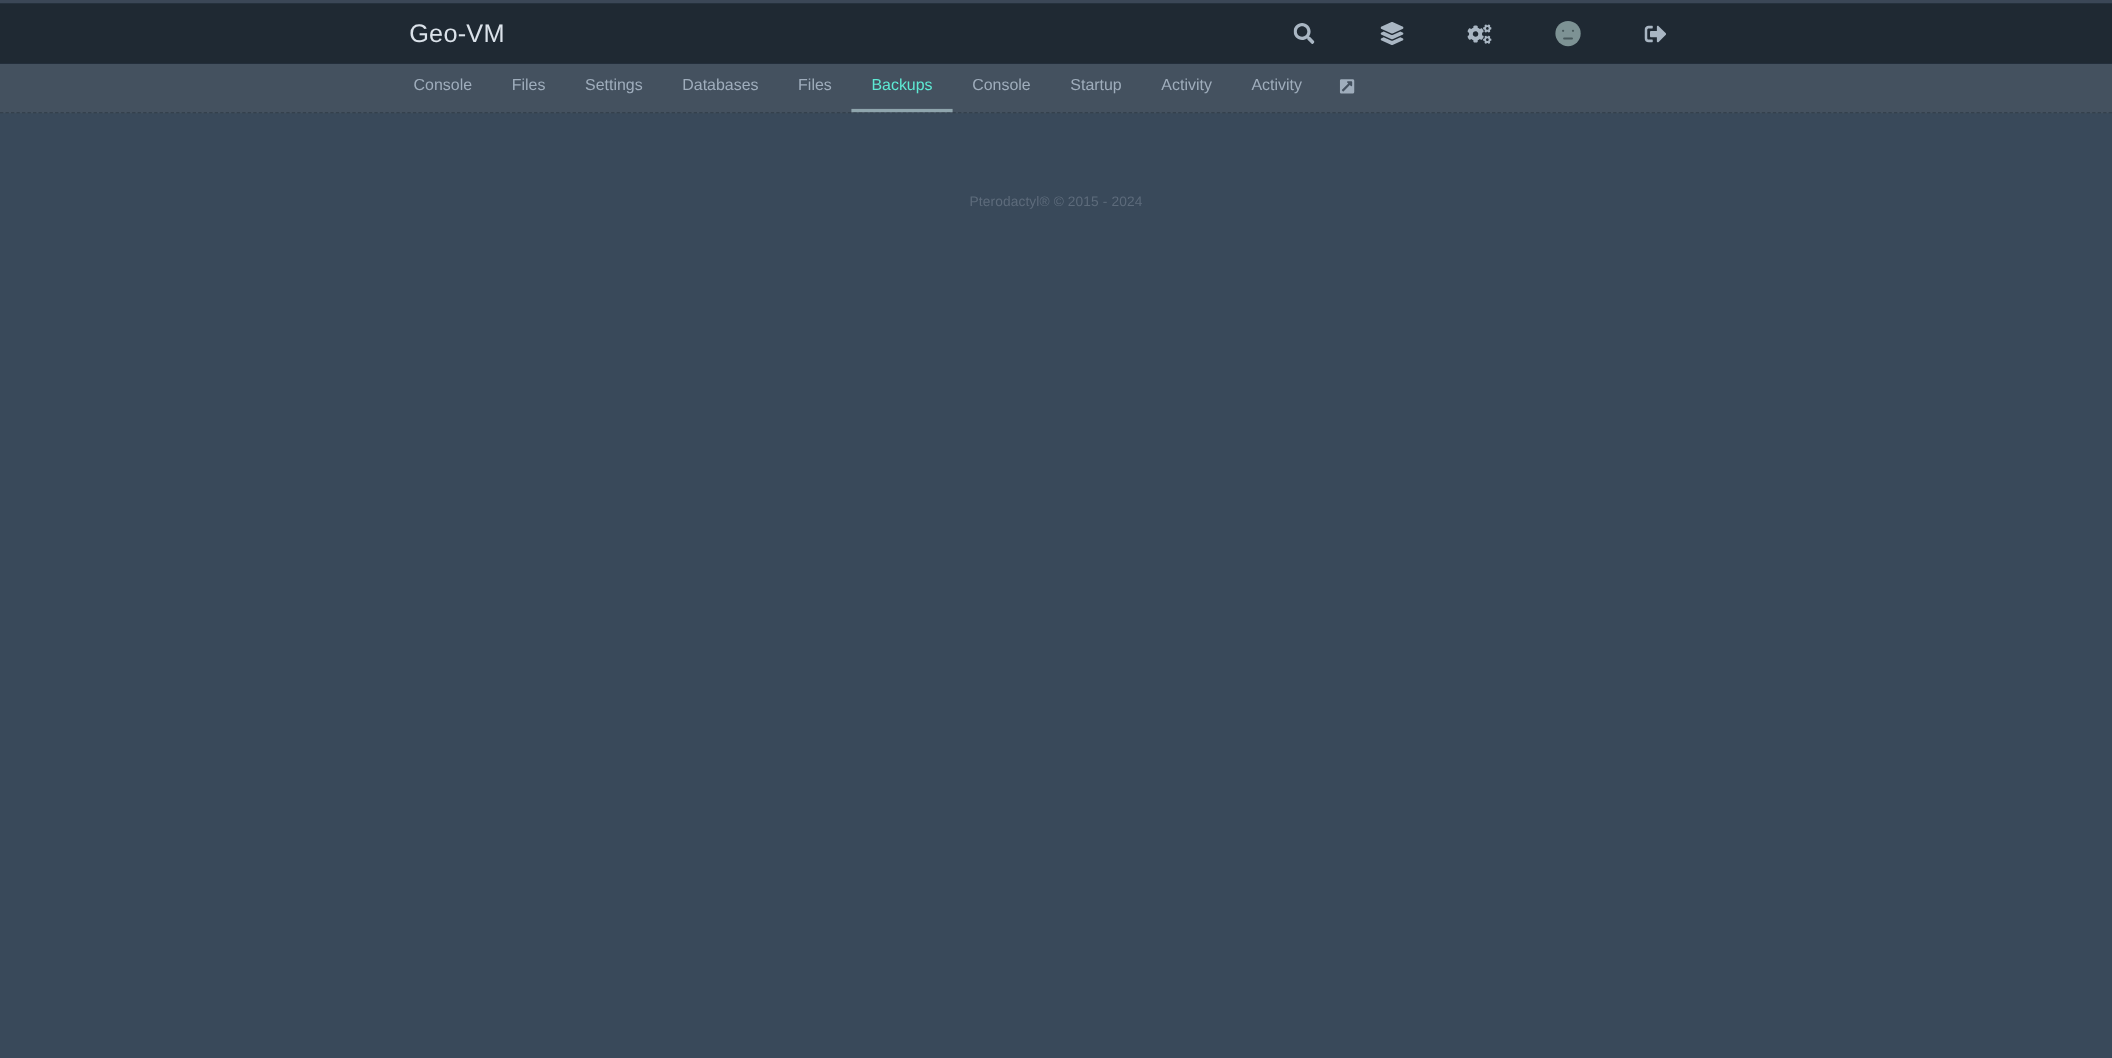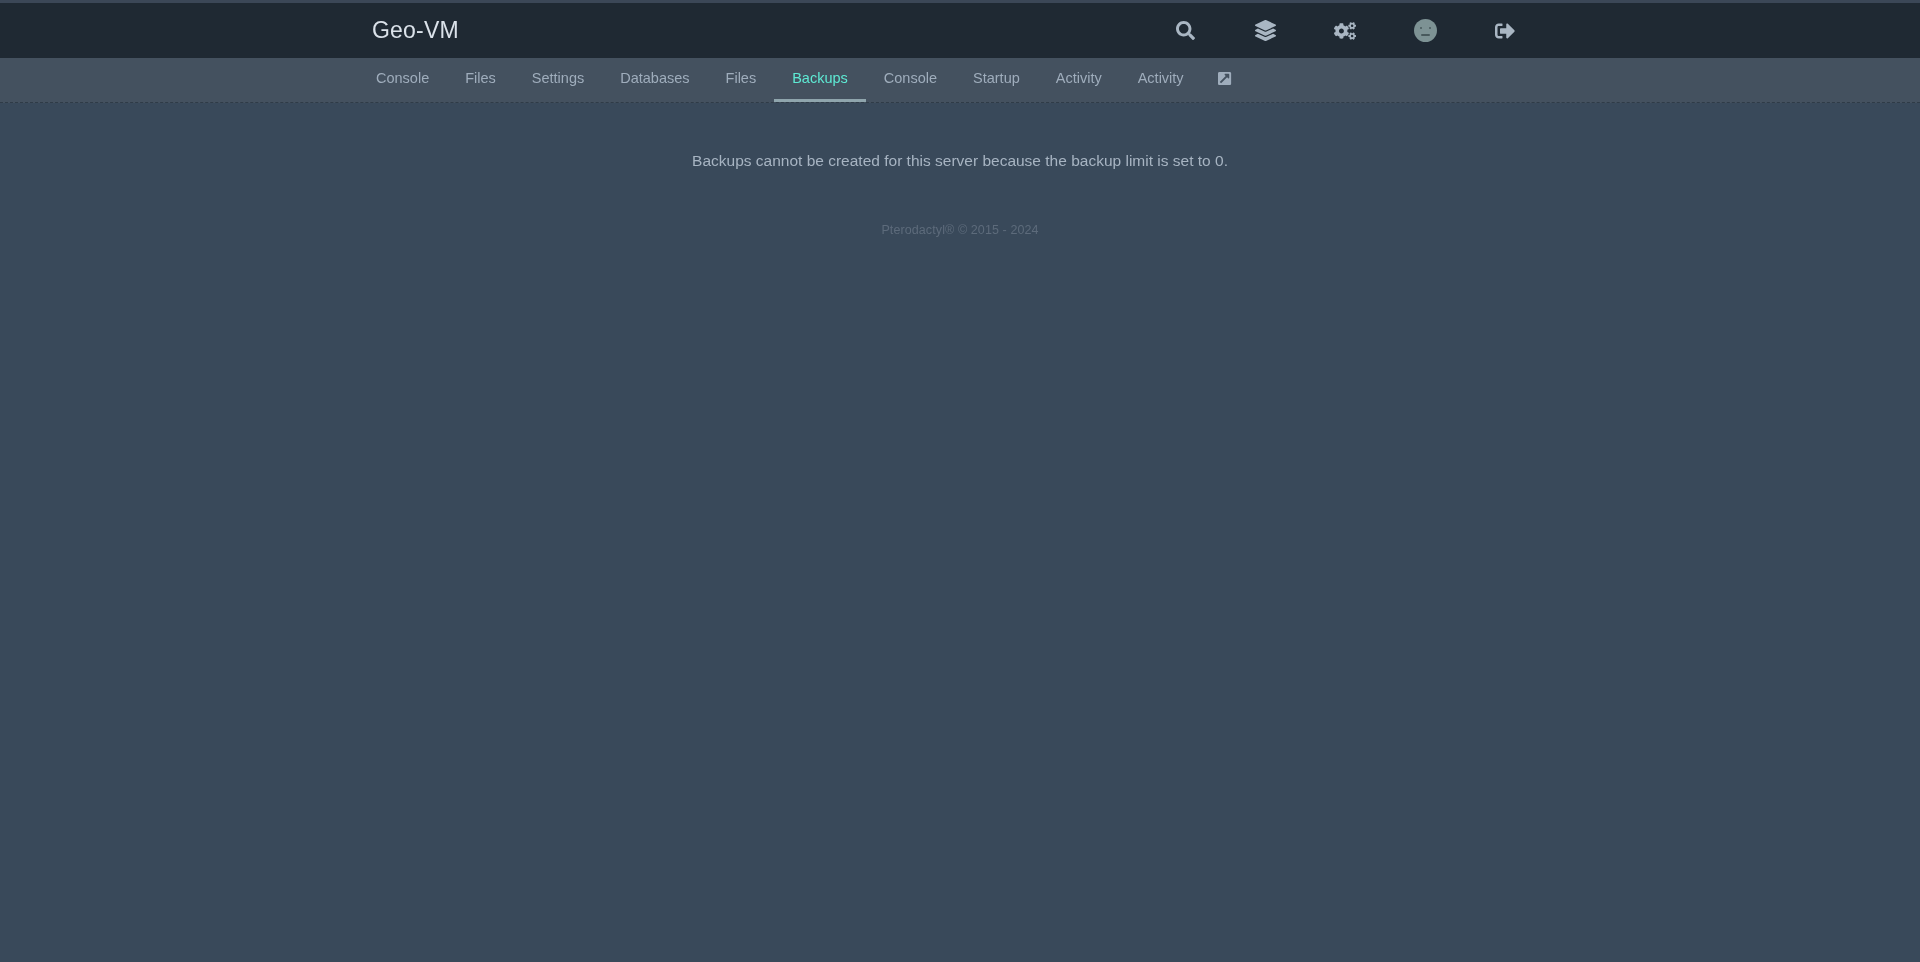--- a/index.html
+++ b/index.html
@@ -155,21 +155,21 @@
   }
 
   .empty-message {
     color: #a7b4c2;
     font-size: 15.5px;
     line-height: 1.4;
     text-align: center;
   }
 
   .footer {
-    margin-top: 51px;
+    margin-top: 26px;
     color: #5d6b7b;
     font-size: 12.5px;
     text-align: center;
     letter-spacing: 0.1px;
   }
 </style>
 </head>
 <body>
 
 <div class="top-hairline"></div>
@@ -234,15 +234,14 @@
     <a class="nav-item icon-item" href="#">
       <svg width="15" height="15" viewBox="0 0 512 512" aria-hidden="true">
         <path d="M448 80v352c0 26.51-21.49 48-48 48H48c-26.51 0-48-21.49-48-48V80c0-26.51 21.49-48 48-48h352c26.51 0 48 21.49 48 48zm-88 16H248.029c-21.313 0-32.08 25.861-16.971 40.971l31.984 31.987L67.515 364.485c-4.686 4.686-4.686 12.284 0 16.971l31.029 31.029c4.687 4.686 12.285 4.686 16.971 0l195.486-195.486 31.987 31.984C358.079 263.96 384 253.406 384 231.971V120c0-13.255-10.745-24-24-24z"></path>
       </svg>
     </a>
 
   </div>
 </div>
 
 <div class="content">
-  <div class="empty-message">Backups cannot be created for this server because the backup limit is set to 0.</div>
   <div class="footer">Pterodactyl® © 2015 - 2024</div>
 </div>
 
 </body></html>

